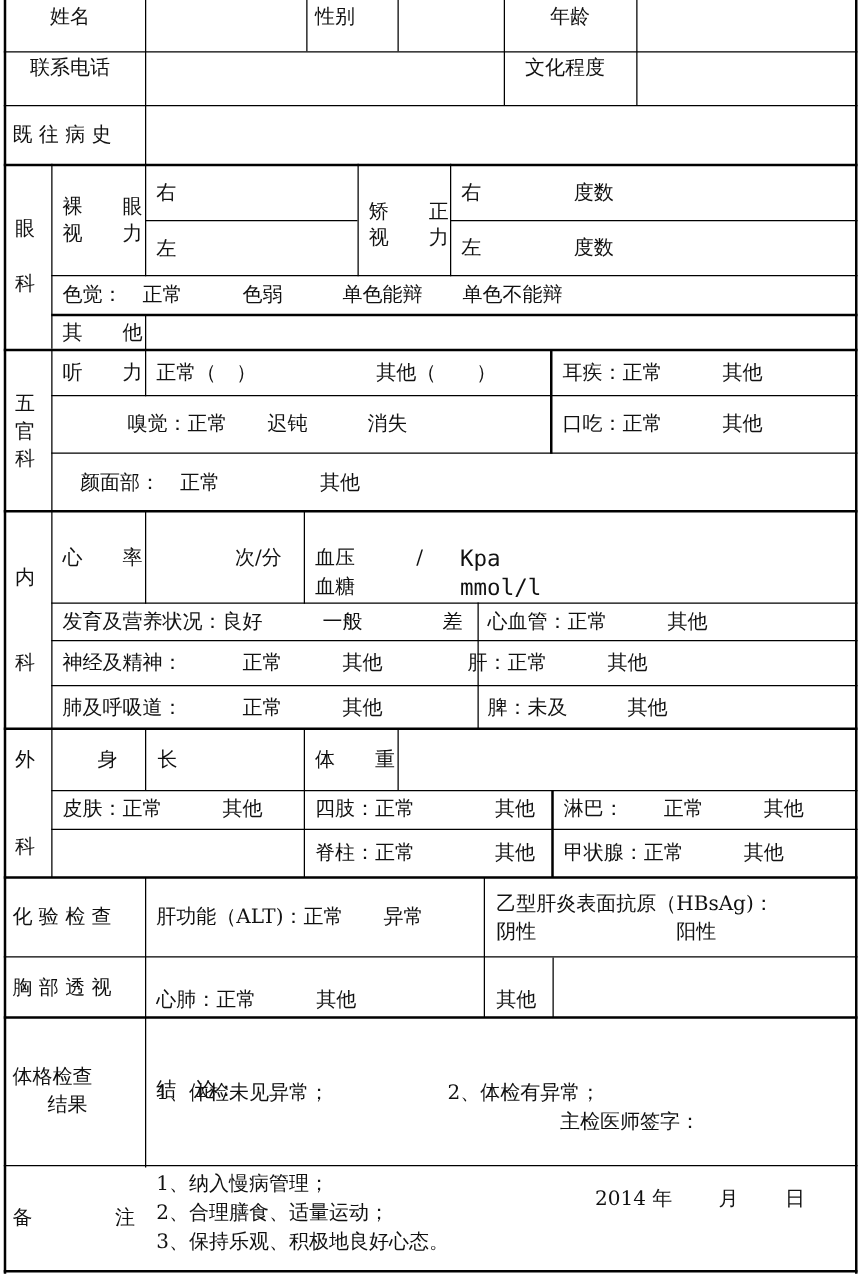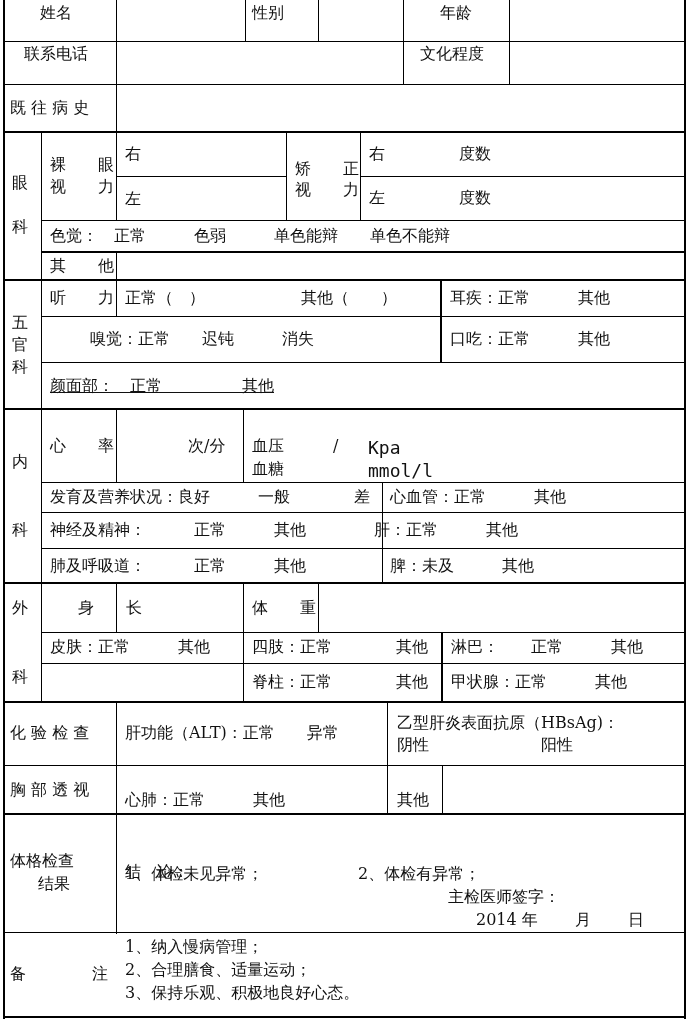--- a/index.html
+++ b/index.html
@@ -82,23 +82,23 @@
   <div class="ln h" style="left:41px;top:316px;width:645px;"></div>
   <div class="ln h" style="left:41px;top:362px;width:645px;"></div>
   <div class="ln h thick" style="left:3px;top:408px;width:683px;"></div>
 
   <span class="t" style="left:12px;top:312px;line-height:22px;">五
 官
 科</span>
   <span class="t" style="left:50px;top:288px;">听　　力</span>
   <span class="t" style="left:125px;top:288px;">正常（　）　　　　　　其他（　　）</span>
   <span class="t" style="left:450px;top:288px;">耳疾：正常　　　其他</span>
-  <span class="t" style="left:52px;top:329px;padding-left:38px;">嗅觉：正常　　迟钝　　　消失</span>
+  <span class="t" style="left:64px;top:329px;padding-left:38px;">嗅觉：正常　　迟钝　　　消失</span>
   <span class="t" style="left:450px;top:329px;">口吃：正常　　　其他</span>
-  <span class="t" style="left:50px;top:376px;text-decoration:underline;">颜面部：　正常　　　　　其他</span>
+  <span class="t" style="left:64px;top:376px;">颜面部：　正常　　　　　其他</span>
 
   <div class="ln v" style="left:41px;top:409px;height:174px;"></div>
   <div class="ln v" style="left:116px;top:409px;height:74px;"></div>
   <div class="ln v" style="left:243px;top:409px;height:74px;"></div>
   <div class="ln v" style="left:382px;top:482px;height:101px;"></div>
   <div class="ln h" style="left:41px;top:482px;width:645px;"></div>
   <div class="ln h" style="left:41px;top:512px;width:645px;"></div>
   <div class="ln h" style="left:41px;top:548px;width:645px;"></div>
   <div class="ln h thick" style="left:3px;top:582px;width:683px;"></div>
 
@@ -158,21 +158,21 @@
   <div class="cell" style="left:444px;top:767px;width:239px;height:45px;"></div>
 
   <div class="ln h" style="left:3px;top:932px;width:683px;"></div>
 
   <span class="t" style="left:10px;top:851px;">体格检查</span>
   <span class="t" style="left:38px;top:874px;">结果</span>
   <span class="t" style="left:125px;top:818px;margin-top:44px;">结　论：</span>
   <span class="t" style="left:125px;top:864px;">1、体检未见异常；</span>
   <span class="t" style="left:358px;top:864px;">2、体检有异常；</span>
   <span class="t" style="left:448px;top:887px;">主检医师签字：</span>
-  <span class="t" style="left:476px;top:910px;text-align:center;">2014 年　　 月　　 日</span>
+  <span class="t" style="left:476px;top:949px;text-align:center;">2014 年　　 月　　 日</span>
 
   <span class="t" style="left:10px;top:964px;">备</span>
   <span class="t" style="left:92px;top:964px;">注</span>
   <div style="position:absolute;left:125px;top:935px;">
     <div class="t" style="position:relative;line-height:23px;">1、纳入慢病管理；</div>
     <div class="t" style="position:relative;line-height:23px;">2、合理膳食、适量运动；</div>
     <div class="t" style="position:relative;line-height:23px;">3、保持乐观、积极地良好心态。</div>
   </div>
 
 </div>

